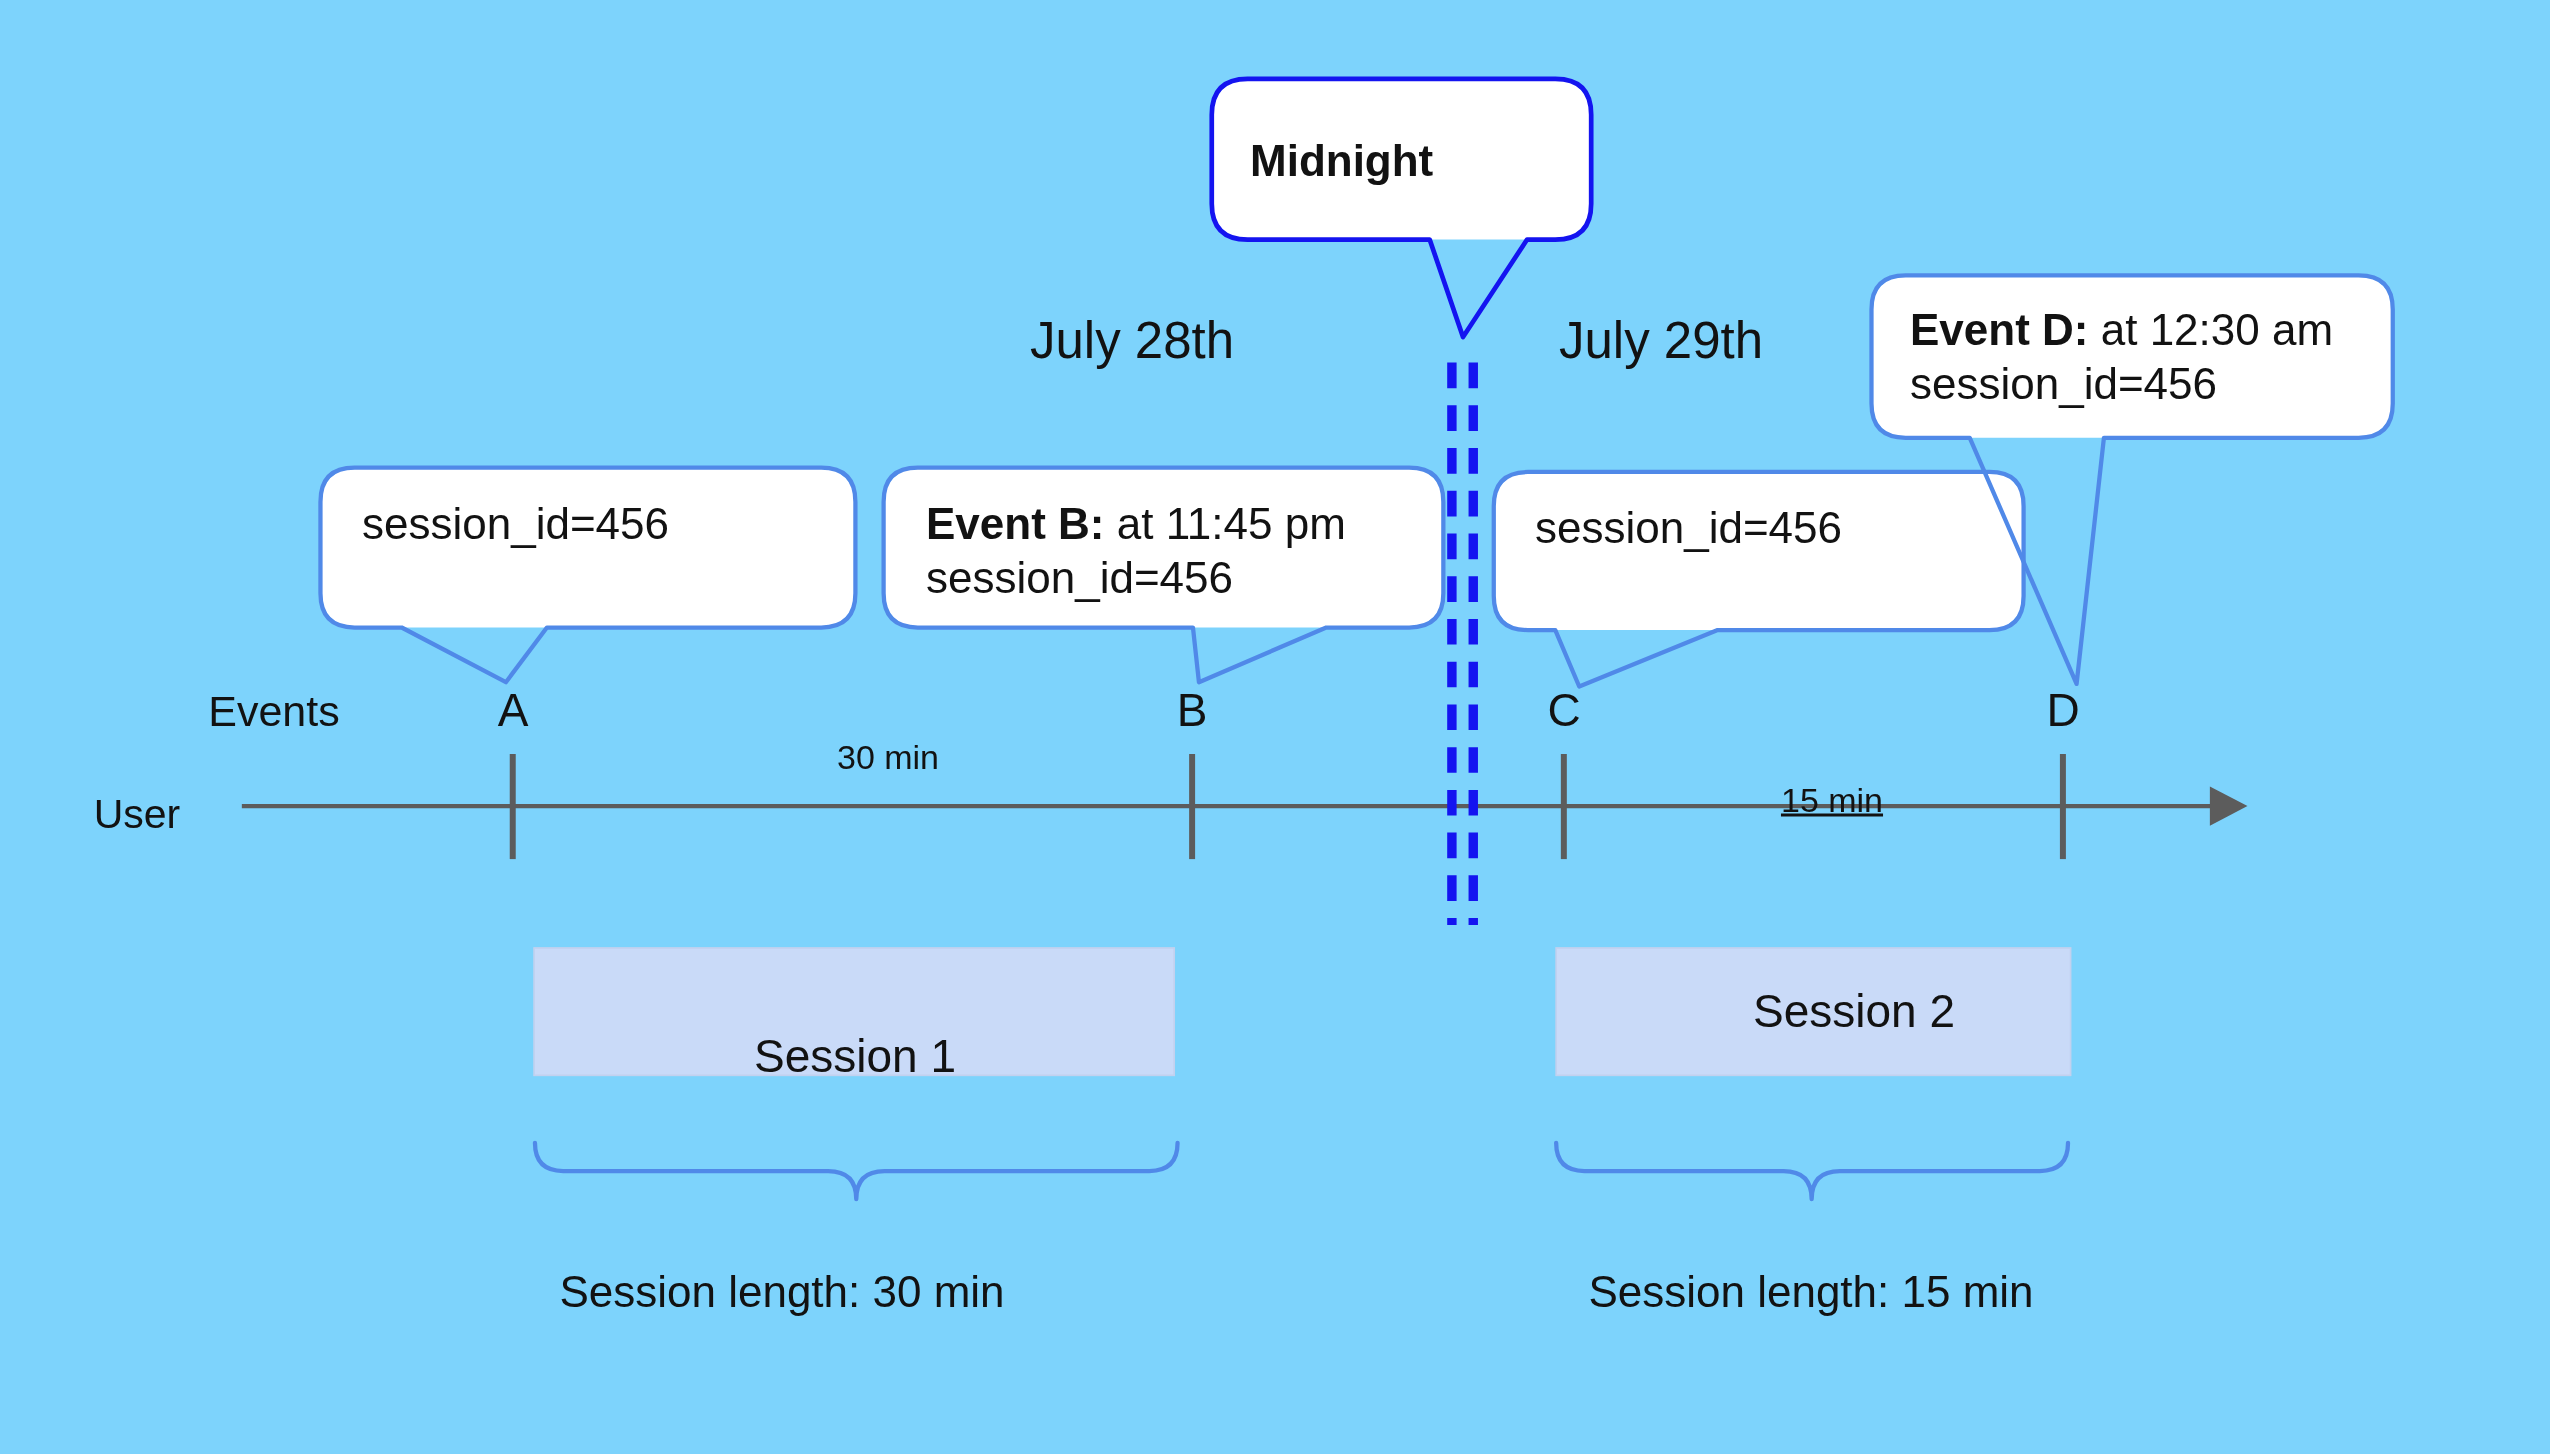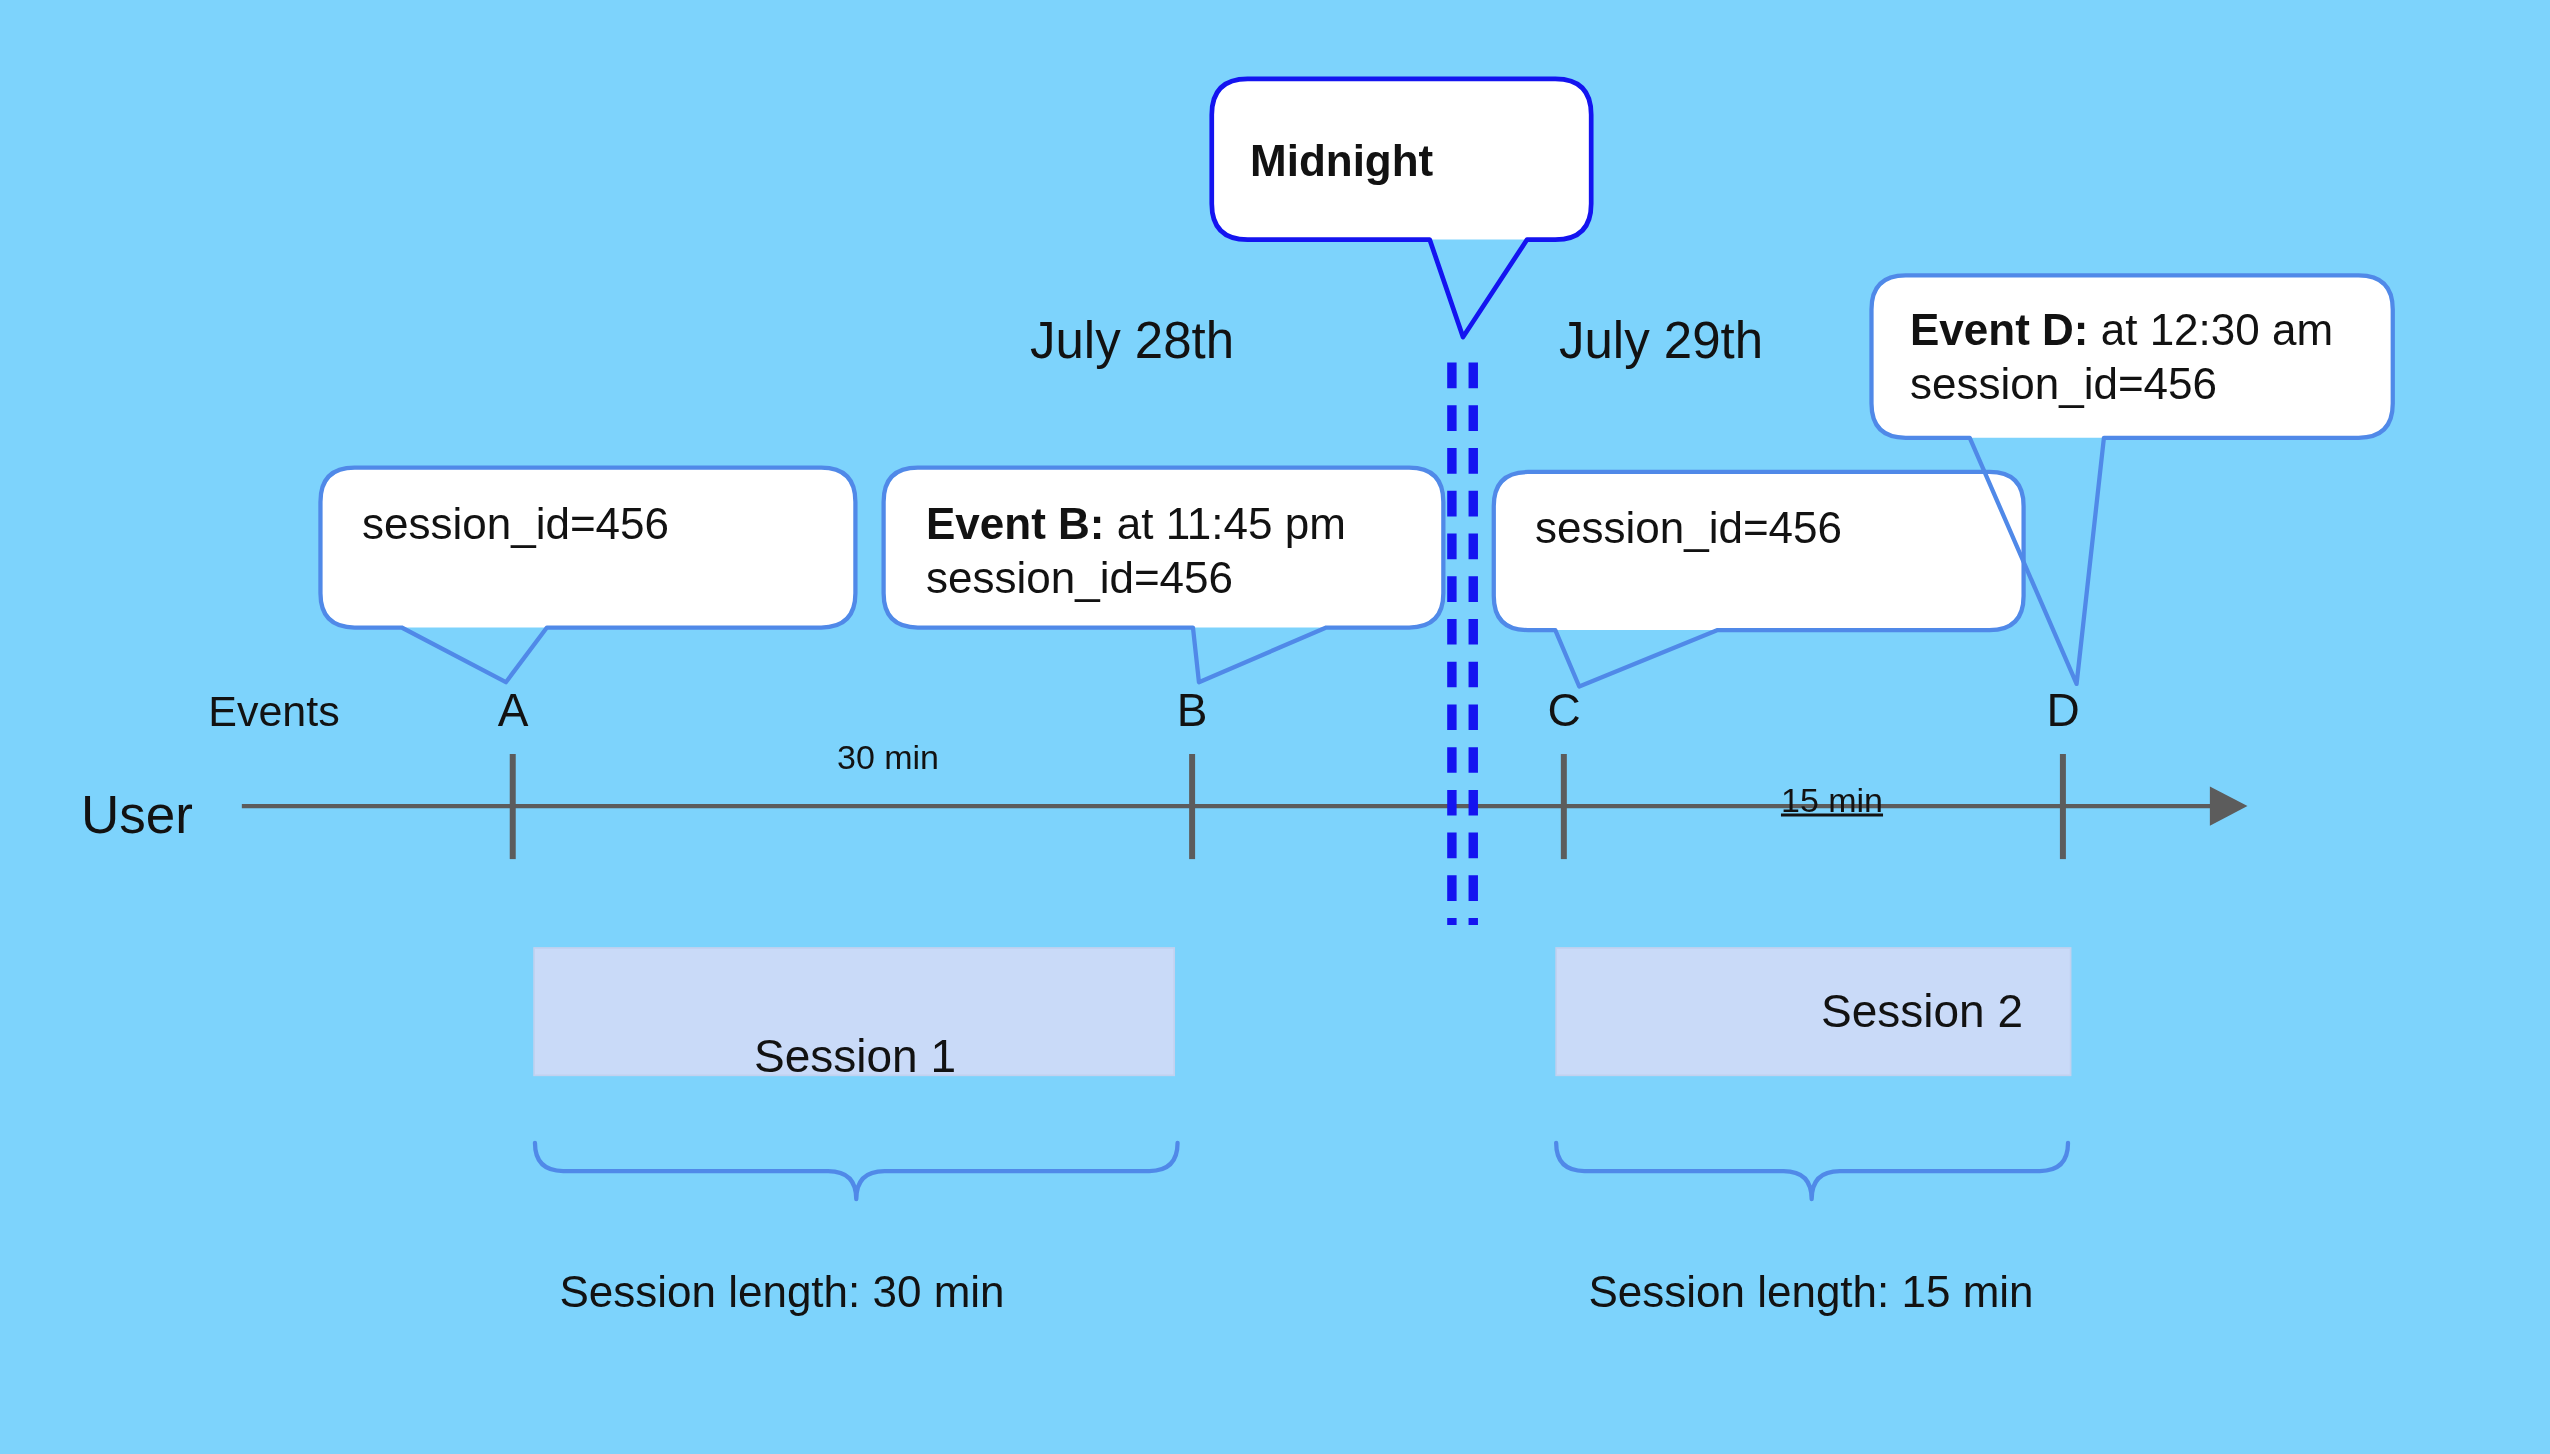--- a/index.html
+++ b/index.html
@@ -7,21 +7,21 @@
     position:relative;
     width:2550px;height:1455px;
     background:#7dd3fc;
     font-family:"Liberation Sans", sans-serif;
     color:var(--text,#121212);
     overflow:hidden;
   }
   #vector-layer{position:absolute;left:0;top:0;}
   .label{position:absolute;transform:translate(-50%,-50%);white-space:nowrap;color:var(--text,#121212);}
   .lbl-events{font-size:43px;}
-  .lbl-user{font-size:53px;}
+  .lbl-user{font-size:41px;}
   .lbl-tick{font-size:46px;}
   .lbl-interval{font-size:34px;margin-left:12px;}
   .lbl-date{font-size:51px;}
   .lbl-session{font-size:46px;}
   .lbl-sesslen{font-size:44px;}
   .lbl-midnight{
     position:absolute;transform:translateY(-50%);
     font-size:44px;font-weight:bold;white-space:nowrap;
   }
   .bubble-text{
@@ -104,19 +104,19 @@
 
   <div class="label lbl-tick" style="left:513px;top:710px;">A</div>
   <div class="label lbl-tick" style="left:1192px;top:710px;">B</div>
   <div class="label lbl-tick" style="left:1564px;top:710px;">C</div>
   <div class="label lbl-tick" style="left:2063px;top:710px;">D</div>
 
   <div class="label lbl-interval" style="left:876px;top:757px;">30 min</div>
   <div class="label lbl-interval" style="left:1820px;top:800px;text-decoration:underline;">15 min</div>
 
   <div class="label lbl-session" style="left:855px;top:1056px;">Session 1</div>
-  <div class="label lbl-session" style="left:1922px;top:1011px;">Session 2</div>
+  <div class="label lbl-session" style="left:1854px;top:1011px;">Session 2</div>
 
   <div class="label lbl-sesslen" style="left:782px;top:1292px;">Session length: 30 min</div>
   <div class="label lbl-sesslen" style="left:1811px;top:1292px;">Session length: 15 min</div>
 
 </div>
 
 
 </body></html>

